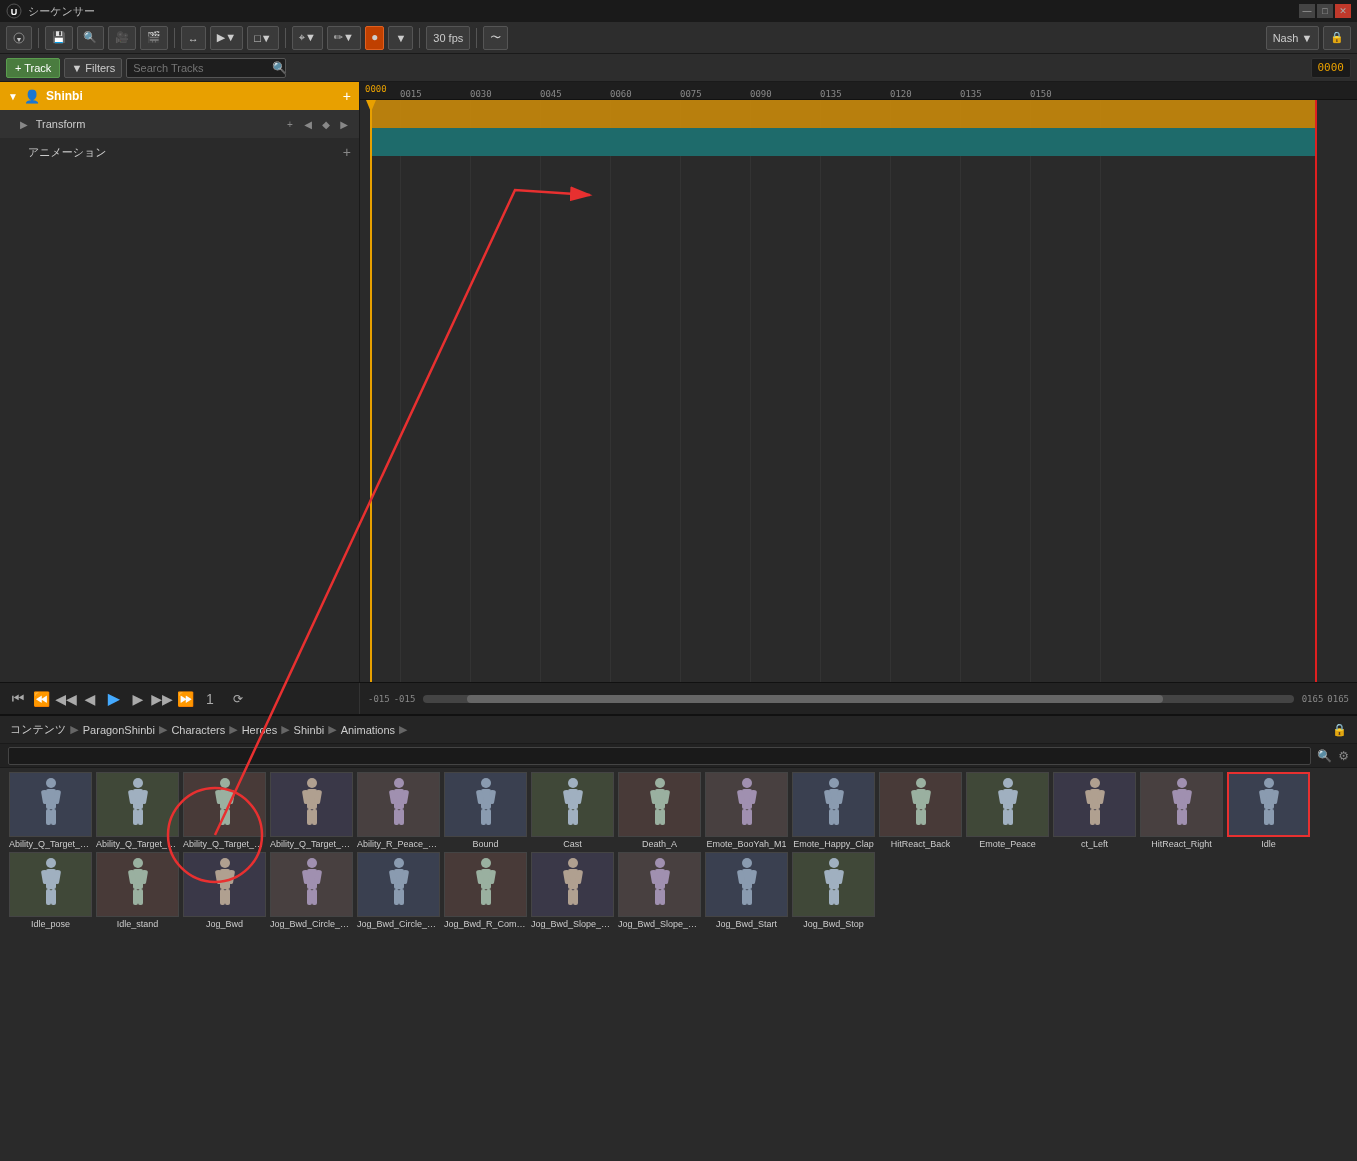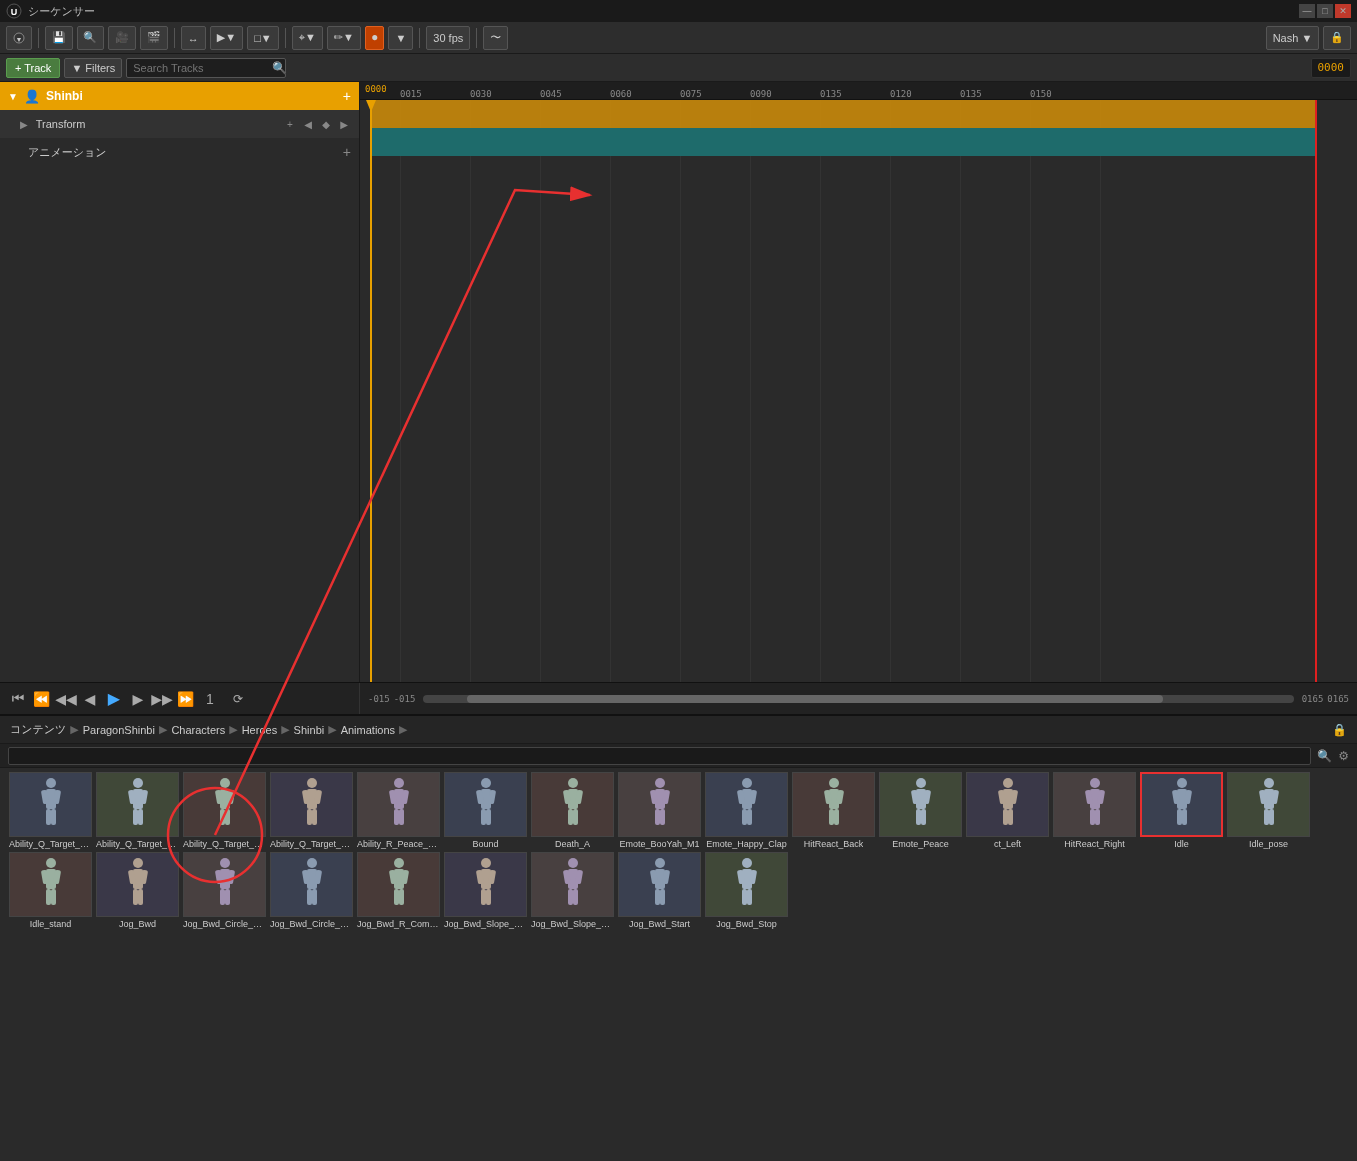--- a/index.html
+++ b/index.html
@@ -723,20 +723,33 @@
       <rect x="10" y="12" width="10" height="20" fill="#8a9bb0" rx="2"></rect>
       <rect x="6" y="13" width="6" height="14" fill="#8a9bb0" rx="2" transform="rotate(-10,9,20)"></rect>
       <rect x="18" y="13" width="6" height="14" fill="#8a9bb0" rx="2" transform="rotate(10,21,20)"></rect>
       <rect x="10" y="32" width="5" height="16" fill="#8a9bb0" rx="2"></rect>
       <rect x="15" y="32" width="5" height="16" fill="#8a9bb0" rx="2"></rect>
     </svg>
       </div>
       <div class="item-label">Bound</div>
     </div>
         <div class="content-item">
+      <div class="item-thumb" style="background:#404838;">
+        <svg width="30" height="55" viewBox="0 0 30 55" xmlns="http://www.w3.org/2000/svg">
+      <circle cx="15" cy="6" r="5" fill="#a0b0c0"></circle>
+      <rect x="10" y="12" width="10" height="20" fill="#a0b0c0" rx="2"></rect>
+      <rect x="6" y="13" width="6" height="14" fill="#a0b0c0" rx="2" transform="rotate(-10,9,20)"></rect>
+      <rect x="18" y="13" width="6" height="14" fill="#a0b0c0" rx="2" transform="rotate(10,21,20)"></rect>
+      <rect x="10" y="32" width="5" height="16" fill="#a0b0c0" rx="2"></rect>
+      <rect x="15" y="32" width="5" height="16" fill="#a0b0c0" rx="2"></rect>
+    </svg>
+      </div>
+      <div class="item-label">Cast</div>
+    </div>
+        <div class="content-item">
       <div class="item-thumb" style="background:#483a38;">
         <svg width="30" height="55" viewBox="0 0 30 55" xmlns="http://www.w3.org/2000/svg">
       <circle cx="15" cy="6" r="5" fill="#9ab0a0"></circle>
       <rect x="10" y="12" width="10" height="20" fill="#9ab0a0" rx="2"></rect>
       <rect x="6" y="13" width="6" height="14" fill="#9ab0a0" rx="2" transform="rotate(-10,9,20)"></rect>
       <rect x="18" y="13" width="6" height="14" fill="#9ab0a0" rx="2" transform="rotate(10,21,20)"></rect>
       <rect x="10" y="32" width="5" height="16" fill="#9ab0a0" rx="2"></rect>
       <rect x="15" y="32" width="5" height="16" fill="#9ab0a0" rx="2"></rect>
     </svg>
       </div>

